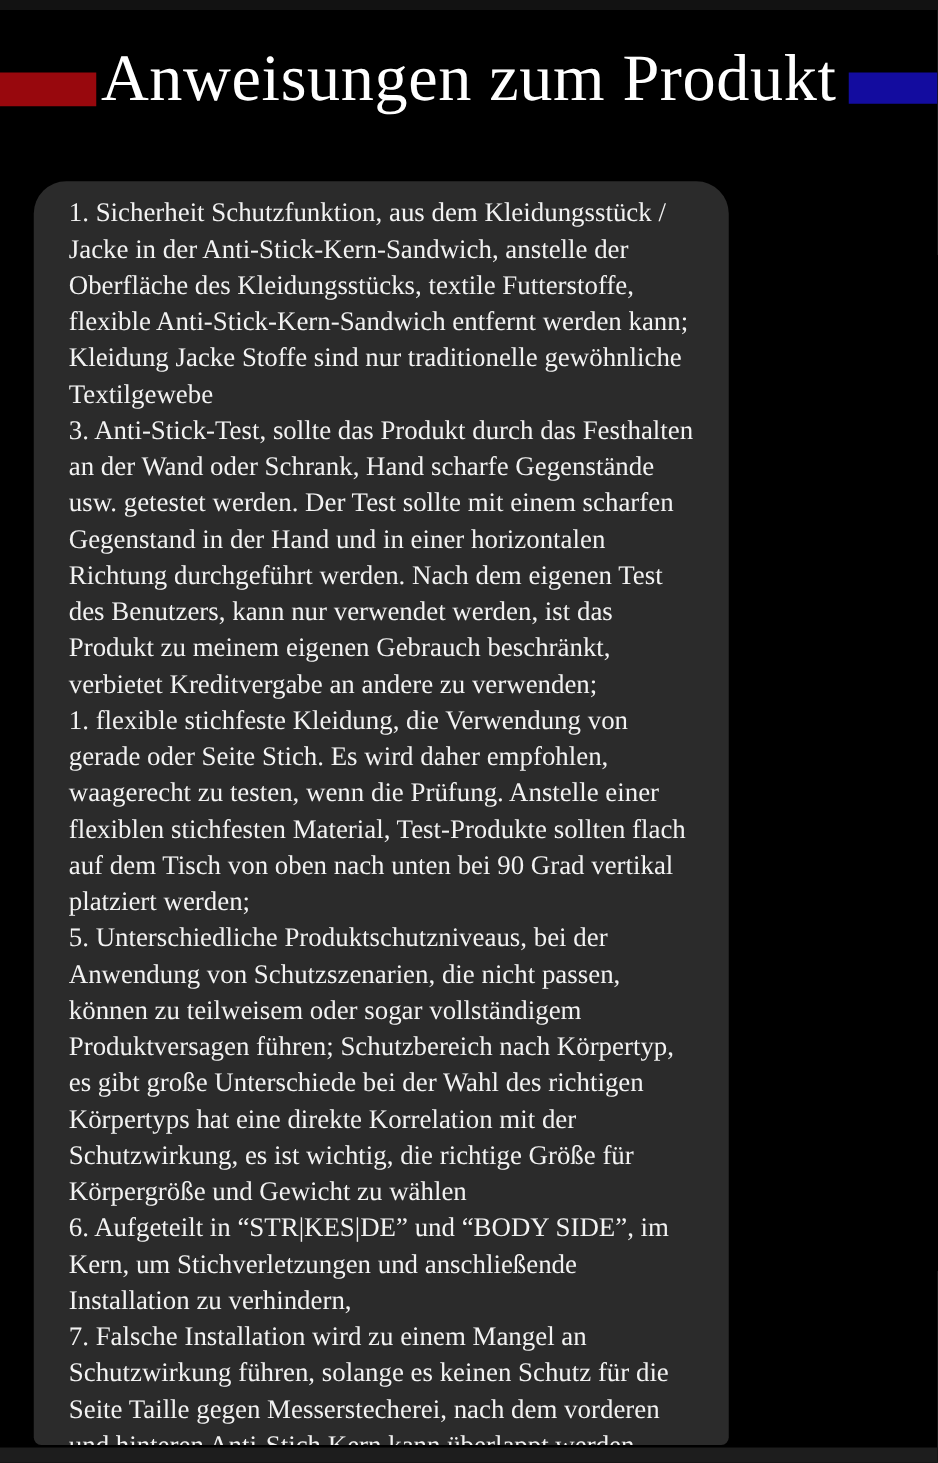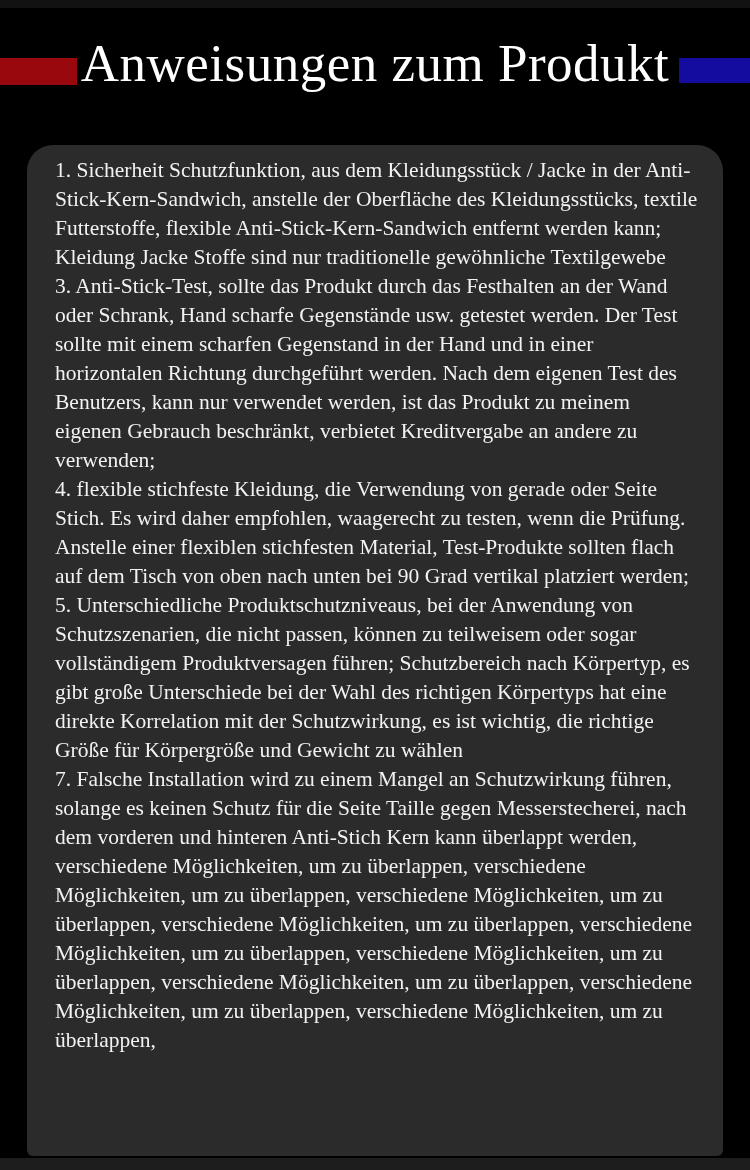--- a/index.html
+++ b/index.html
@@ -44,21 +44,21 @@
     right: 0;
     top: 58px;
     width: 71px;
     height: 25px;
     background: #130c9f;
   }
   .panel {
     position: absolute;
     left: 27px;
     top: 145px;
-    width: 696px;
+    width: 556px;
     height: 1011px;
     box-sizing: border-box;
     background: #2b2b2b;
     border-radius: 26px 26px 6px 6px;
     padding: 11px 22px 20px 28px;
     overflow: hidden;
   }
   .panel p {
     margin: 0;
     color: #f2f2f2;
@@ -82,18 +82,19 @@
 
 <header>
   <div class="accent-bar red"></div>
   <h1 class="page-title">Anweisungen zum Produkt</h1>
   <div class="accent-bar blue"></div>
 </header>
 
 <main class="panel">
   <p>1. Sicherheit Schutzfunktion, aus dem Kleidungsstück / Jacke in der Anti-Stick-Kern-Sandwich, anstelle der Oberfläche des Kleidungsstücks, textile Futterstoffe, flexible Anti-Stick-Kern-Sandwich entfernt werden kann; Kleidung Jacke Stoffe sind nur traditionelle gewöhnliche Textilgewebe</p>
   <p>3. Anti-Stick-Test, sollte das Produkt durch das Festhalten an der Wand oder Schrank, Hand scharfe Gegenstände usw. getestet werden. Der Test sollte mit einem scharfen Gegenstand in der Hand und in einer horizontalen Richtung durchgeführt werden. Nach dem eigenen Test des Benutzers, kann nur verwendet werden, ist das Produkt zu meinem eigenen Gebrauch beschränkt, verbietet Kreditvergabe an andere zu verwenden;</p>
-  <p>4. flexible stichfeste Kleidung, die Verwendung von gerade oder Seite Stich. Es wird daher empfohlen, waagerecht zu testen, wenn die Prüfung. Anstelle einer flexiblen stichfesten Material, Test-Produkte sollten flach auf dem Tisch von oben nach unten bei 90 Grad vertikal platziert werden;</p>
+  <p>1. flexible stichfeste Kleidung, die Verwendung von gerade oder Seite Stich. Es wird daher empfohlen, waagerecht zu testen, wenn die Prüfung. Anstelle einer flexiblen stichfesten Material, Test-Produkte sollten flach auf dem Tisch von oben nach unten bei 90 Grad vertikal platziert werden;</p>
   <p>5. Unterschiedliche Produktschutzniveaus, bei der Anwendung von Schutzszenarien, die nicht passen, können zu teilweisem oder sogar vollständigem Produktversagen führen; Schutzbereich nach Körpertyp, es gibt große Unterschiede bei der Wahl des richtigen Körpertyps hat eine direkte Korrelation mit der Schutzwirkung, es ist wichtig, die richtige Größe für Körpergröße und Gewicht zu wählen</p>
+  <p>6. Aufgeteilt in “STR|KES|DE” und “BODY SIDE”, im Kern, um Stichverletzungen und anschließende Installation zu verhindern,</p>
   <p>7. Falsche Installation wird zu einem Mangel an Schutzwirkung führen, solange es keinen Schutz für die Seite Taille gegen Messerstecherei, nach dem vorderen und hinteren Anti-Stich Kern kann überlappt werden, verschiedene Möglichkeiten, um zu überlappen, verschiedene Möglichkeiten, um zu überlappen, verschiedene Möglichkeiten, um zu überlappen, verschiedene Möglichkeiten, um zu überlappen, verschiedene Möglichkeiten, um zu überlappen, verschiedene Möglichkeiten, um zu überlappen, verschiedene Möglichkeiten, um zu überlappen, verschiedene Möglichkeiten, um zu überlappen, verschiedene Möglichkeiten, um zu überlappen,</p>
 </main>
 
 <div class="bottom-strip"></div>
 
 </body></html>

